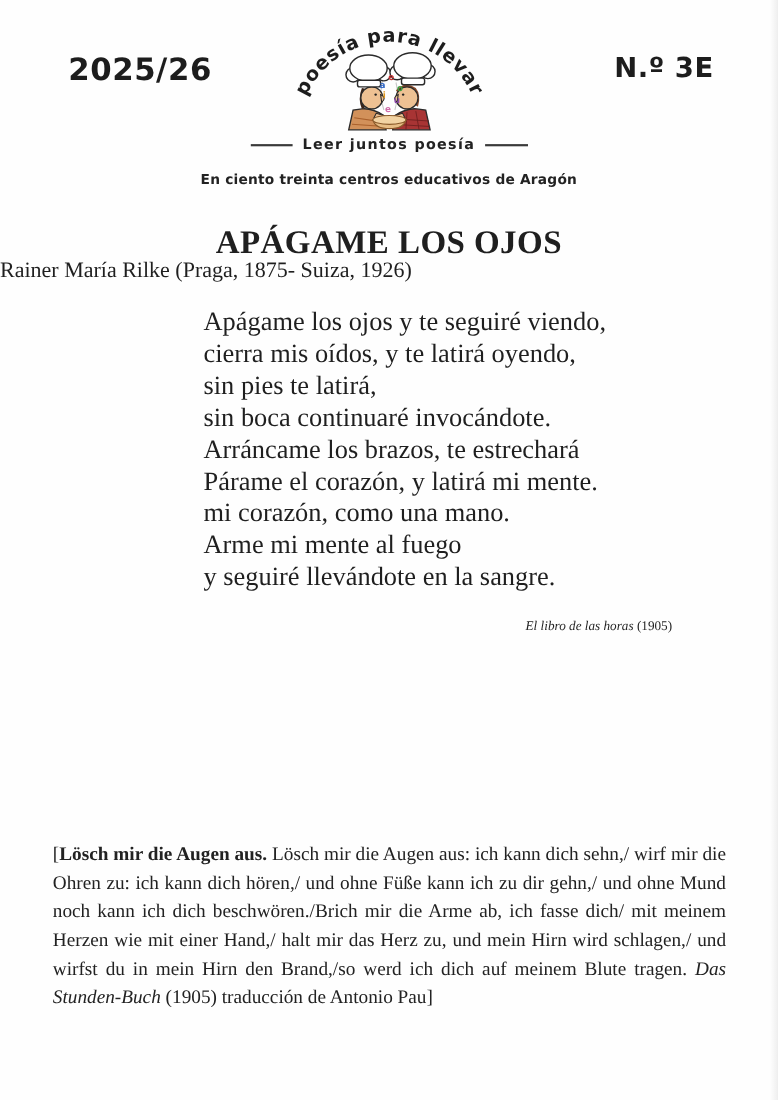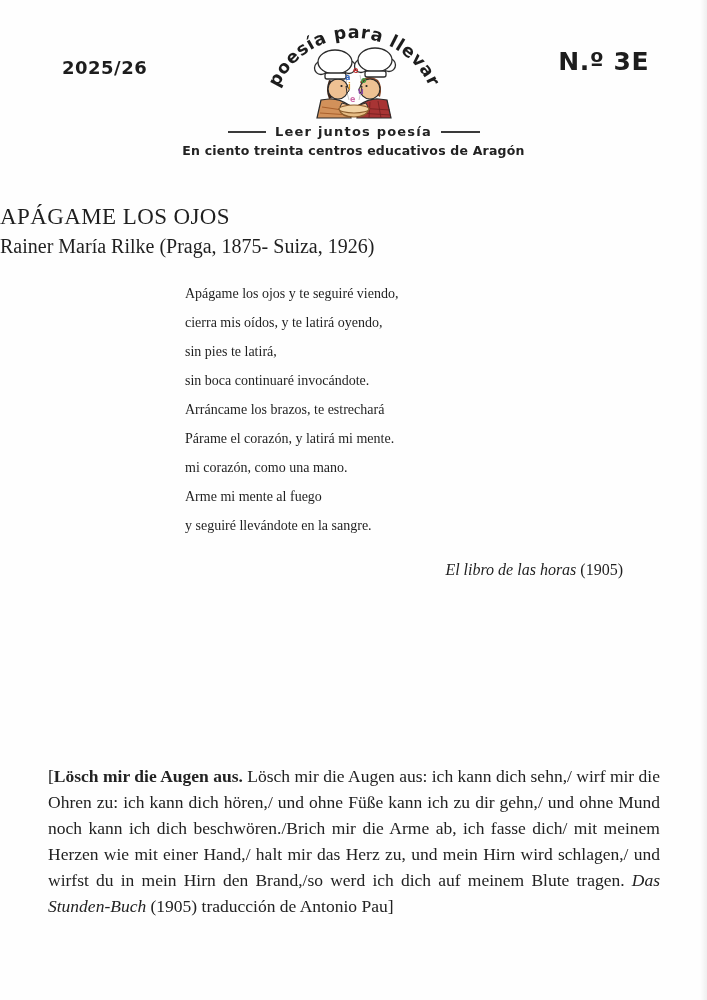--- a/index.html
+++ b/index.html
@@ -12,22 +12,22 @@
     font-family:"Liberation Serif", serif;
     color:#1f1f1f;
   }
   .page::after{
     content:"";position:absolute;top:0;right:0;width:7px;height:100%;
     background:linear-gradient(to right, rgba(0,0,0,0), rgba(0,0,0,0.06));
     pointer-events:none;
   }
   
   .year-label{
-    position:absolute;left:62px;top:57px;
-    font-family:"DejaVu Sans",sans-serif;font-weight:600;font-size:18px;
+    position:absolute;left:62px;top:47px;
+    font-family:"DejaVu Sans",sans-serif;font-weight:600;font-size:28px;
     letter-spacing:0.5px;color:#1d1d1d;
   }
   .issue-label{
     position:absolute;right:58px;top:47px;
     font-family:"DejaVu Sans",sans-serif;font-weight:600;font-size:25px;
     letter-spacing:0.5px;color:#1d1d1d;
   }
   .logo{
     position:absolute;top:10px;left:50%;transform:translateX(-50%);
     width:360px;display:flex;flex-direction:column;align-items:center;
@@ -40,41 +40,41 @@
   .steam-letter{font-family:"DejaVu Sans",sans-serif;font-size:8px;font-weight:700;}
   .tagline-row{
     display:flex;align-items:center;gap:9px;width:252px;margin-top:2px;justify-content:center;
   }
   .tagline-dash{flex:1;border-top:2px solid #3a3a3a;height:0;}
   .tagline-text{
     font-family:"DejaVu Sans",sans-serif;font-size:13px;font-weight:600;
     letter-spacing:1.2px;white-space:nowrap;color:#222;
   }
   .logo-subtitle{
-    margin-top:4px;
+    margin-top:16px;
     font-family:"DejaVu Sans",sans-serif;font-size:12.5px;font-weight:600;
     letter-spacing:0.2px;white-space:nowrap;color:#222;text-align:right;
   }
   
   .poem-title{
-    position:absolute;top:204px;left:0;width:100%;text-align:left;
-    font-size:23px;font-weight:normal;letter-spacing:0.4px;
+    position:absolute;top:204px;left:0;width:100%;text-align:center;
+    font-size:30px;font-weight:bold;letter-spacing:0.4px;
   }
   .poem-author{
     position:absolute;top:235px;left:0;width:100%;
     font-size:20px;
     font-family:Liberation Serif, serif;
   }
   .poem-body{
     position:absolute;left:185px;top:279px;
-    font-size:14px;line-height:29px;
+    font-size:24px;line-height:29px;
   }
   .attribution{
-    position:absolute;top:556px;right:84px;
-    font-size:16px;line-height:27px;text-align:right;
+    position:absolute;top:556px;right:96px;
+    font-size:12px;line-height:27px;text-align:right;
   }
   .attribution .work-title{font-style:italic;}
   
   .footnote{
     position:absolute;left:48px;top:763px;width:612px;
     margin:0;font-size:17.5px;line-height:26px;text-align:justify;
     color:#222;
   }
   .footnote strong{font-weight:bold;}
   .footnote em{font-style:italic;}

